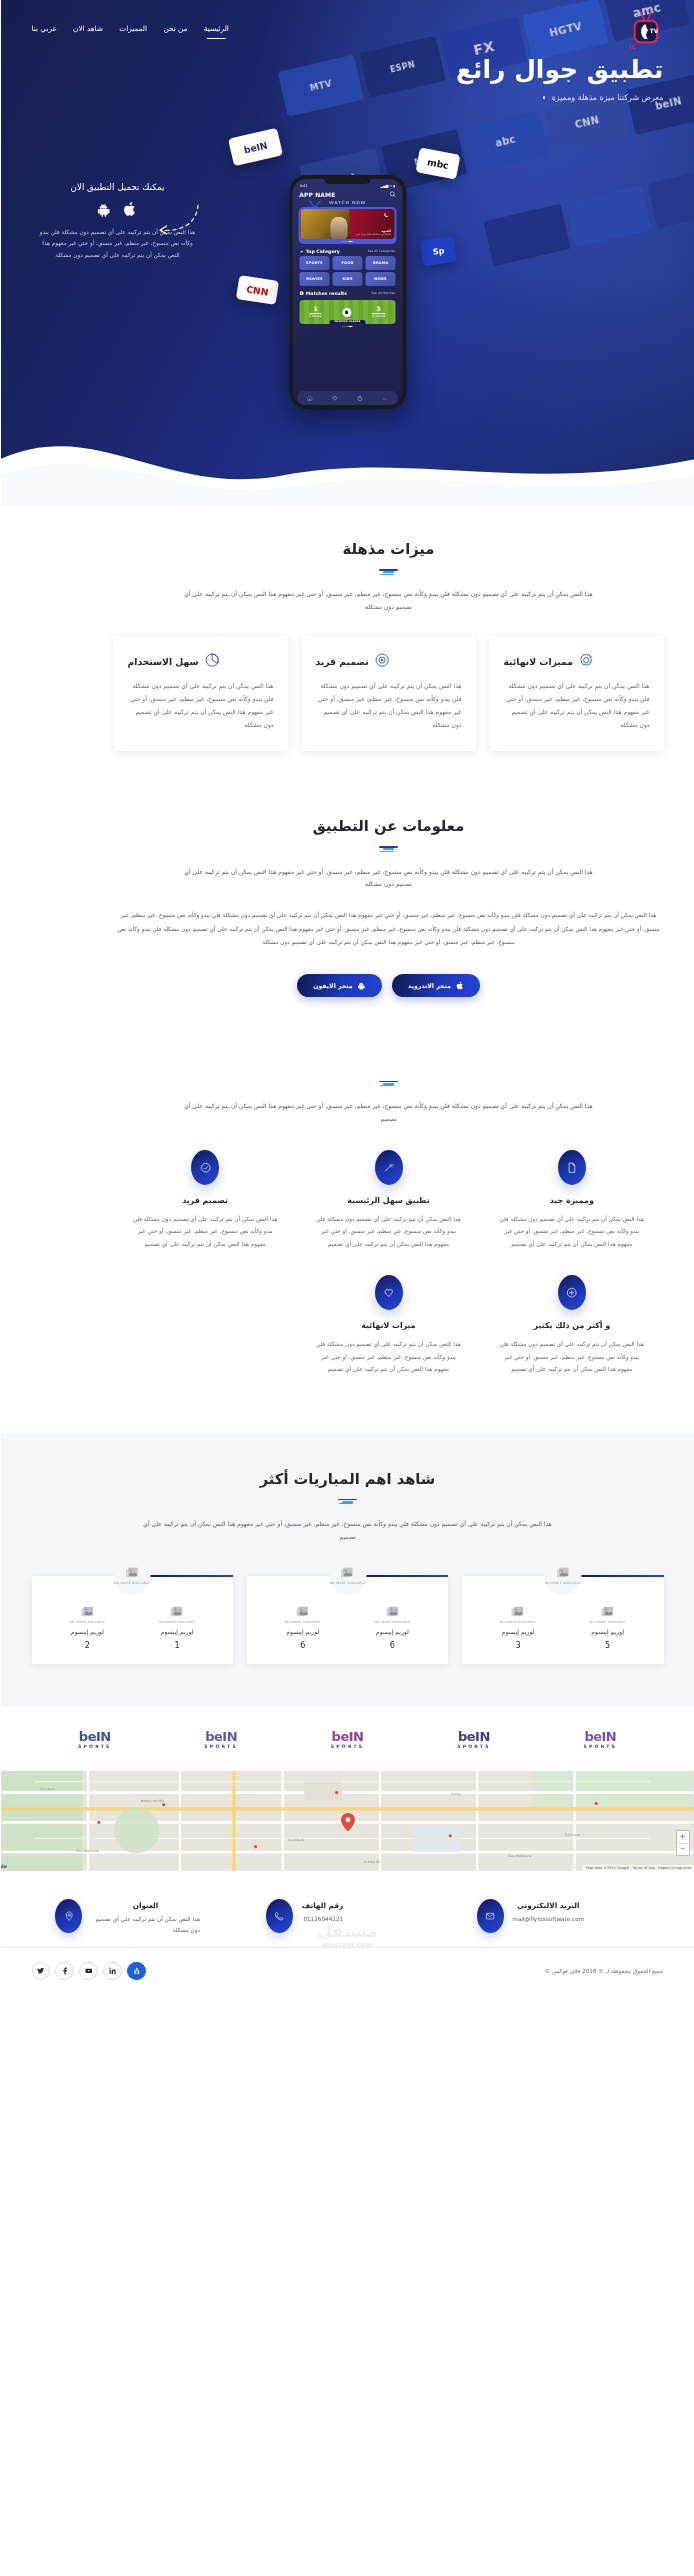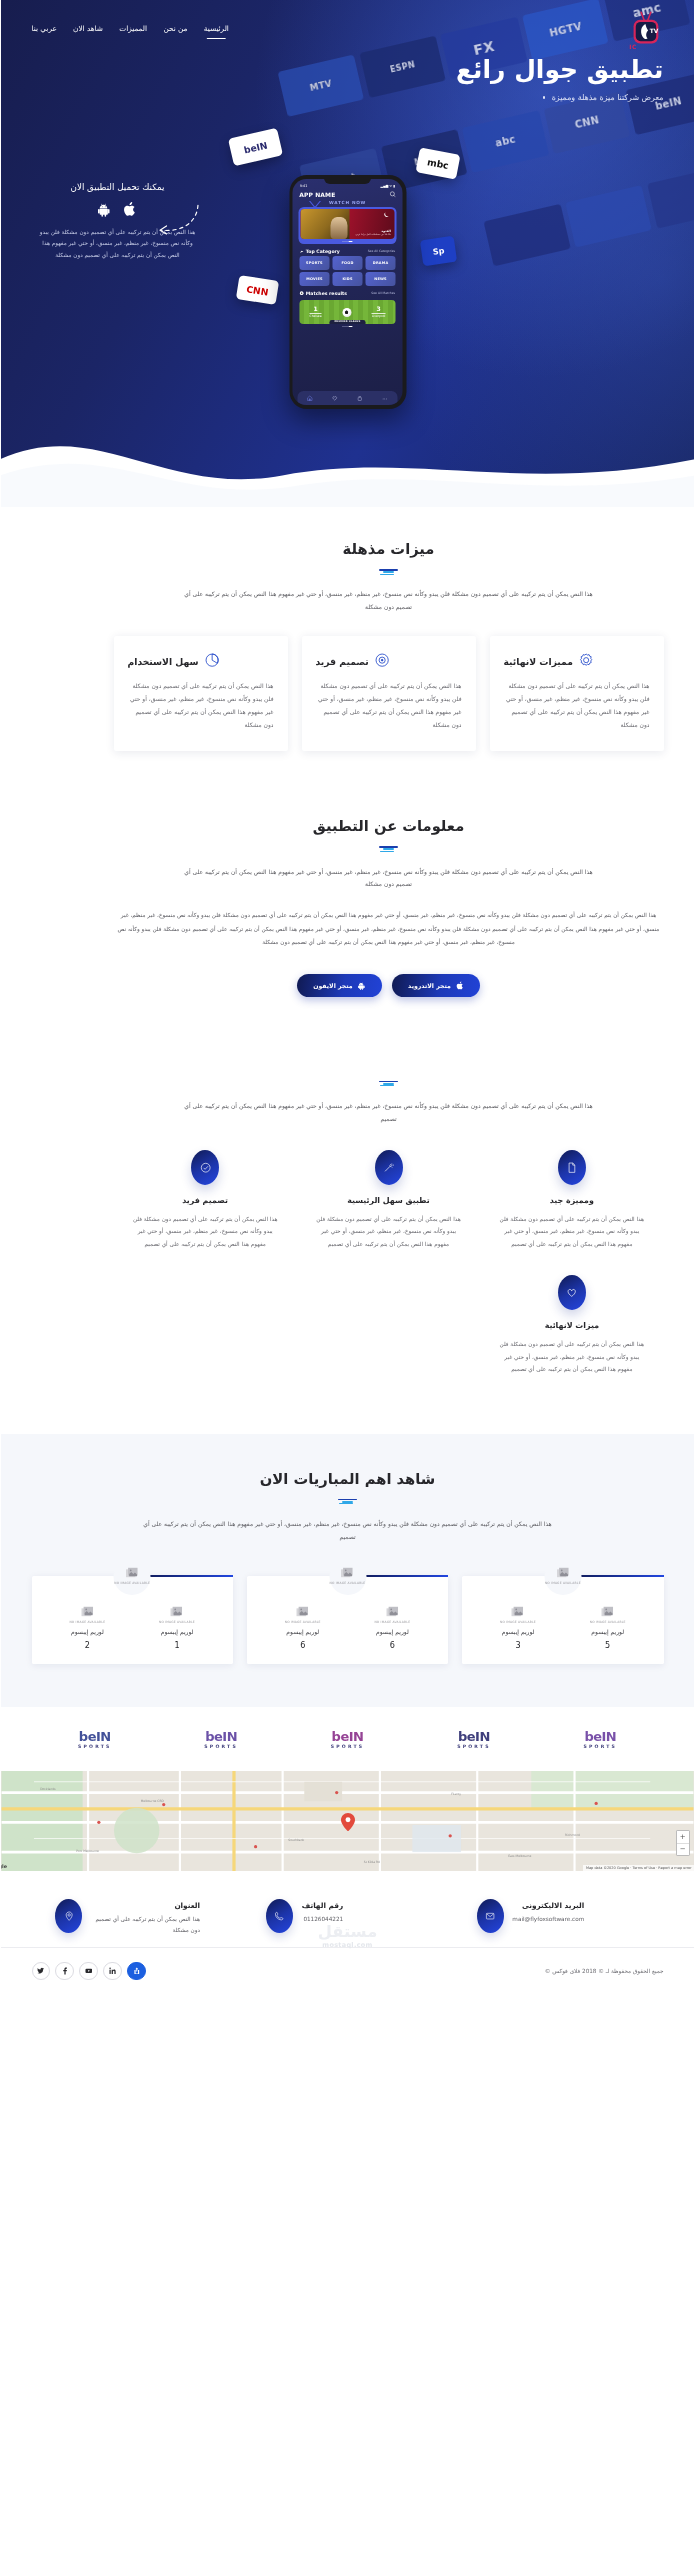--- a/index.html
+++ b/index.html
@@ -262,21 +262,21 @@
     justify-content:space-around;position:relative;}
   .c-item{display:flex;align-items:flex-start;gap:8.7px;flex-direction:row-reverse;width:163px;}
   .c-circle{
     width:27px;height:34px;border-radius:50%;flex-shrink:0;
     background:linear-gradient(150deg,#101a52 0%,#1c34a8 50%,#2445df 100%);
     display:flex;align-items:center;justify-content:center;
     box-shadow:0 4.3px 9.8px rgba(20,40,140,.18);
   }
   .c-circle svg{width:10.3px;height:10.3px;stroke:#fff;fill:none;stroke-width:1.3;}
   .c-txt{text-align:right;padding-top:2.2px;}
-  .c-txt h5{font-size:7.3px;font-weight:bold;color:#27272b;margin-bottom:3.8px;}
+  .c-txt h5{font-size:7.3px;font-weight:bold;color:#27272b;margin-bottom:3.8px;text-align:center;}
   .c-txt p{font-size:5.7px;line-height:1.95;color:#5e5e64;max-width:109px;}
   .watermark{
     position:absolute;left:50%;transform:translateX(-50%);bottom:-2.2px;
     font-size:16.3px;color:#eceef2;font-weight:bold;letter-spacing:0.5px;direction:ltr;
     z-index:0;pointer-events:none;
   }
   .wm2{font-size:6.5px;color:#e4e7ec;letter-spacing:0.3px;text-align:center;}
 
   
   .footbar{
@@ -625,32 +625,42 @@
               <path d="M7 11.3 l2.8 2.8 L15.5 8.2"></path>
             </svg>
         </div>
         <h4>تصميم فريد</h4>
         <p>هذا النص يمكن أن يتم تركيبه على أي تصميم دون مشكلة فلن يبدو وكأنه نص منسوخ، غير منظم، غير منسق، أو حتي غير مفهوم هذا النص يمكن أن يتم تركيبه على أي تصميم</p>
       </div>
 
       <div class="g-item">
         <div class="g-circle">
           <svg viewBox="0 0 22 22">
+              <circle cx="11" cy="11" r="8.5"></circle>
+              <path d="M11 6.5 v9 M6.5 11 h9"></path>
+            </svg>
+        </div>
+        <h4>و أكثر من ذلك بكثير</h4>
+        <p>هذا النص يمكن أن يتم تركيبه على أي تصميم دون مشكلة فلن يبدو وكأنه نص منسوخ، غير منظم، غير منسق، أو حتي غير مفهوم هذا النص يمكن أن يتم تركيبه على أي تصميم</p>
+      </div>
+      <div class="g-item">
+        <div class="g-circle">
+          <svg viewBox="0 0 22 22">
               <path d="M11 18 C2 12 3 6 6.5 4.8 C9 4 11 6.5 11 7.8 C11 6.5 13 4 15.5 4.8 C19 6 20 12 11 18 Z"></path>
             </svg>
         </div>
         <h4>ميزات لانهائية</h4>
         <p>هذا النص يمكن أن يتم تركيبه على أي تصميم دون مشكلة فلن يبدو وكأنه نص منسوخ، غير منظم، غير منسق، أو حتي غير مفهوم هذا النص يمكن أن يتم تركيبه على أي تصميم</p>
       </div>
     </div>
   </section>
 
   <section class="matches-sec">
     <div style="text-align:center">
-      <h2 class="sec-h2">شاهد اهم المباريات الان</h2>
+      <h2 class="sec-h2">شاهد اهم المباريات أكثر</h2>
       <div class="divider">
           <i></i>
           <i></i>
           <i></i>
         </div>
       <p class="lead">هذا النص يمكن أن يتم تركيبه على أي تصميم دون مشكلة فلن يبدو وكأنه نص منسوخ، غير منظم، غير منسق، أو حتي غير مفهوم هذا النص يمكن أن يتم تركيبه على أي تصميم</p>
     </div>
 
     <div class="match-row">
       <div class="m-card">

